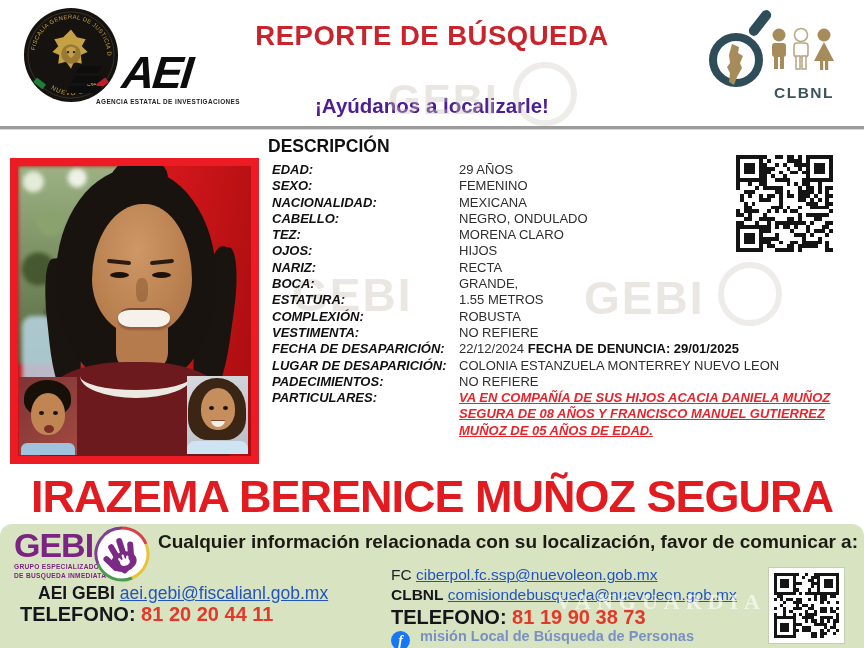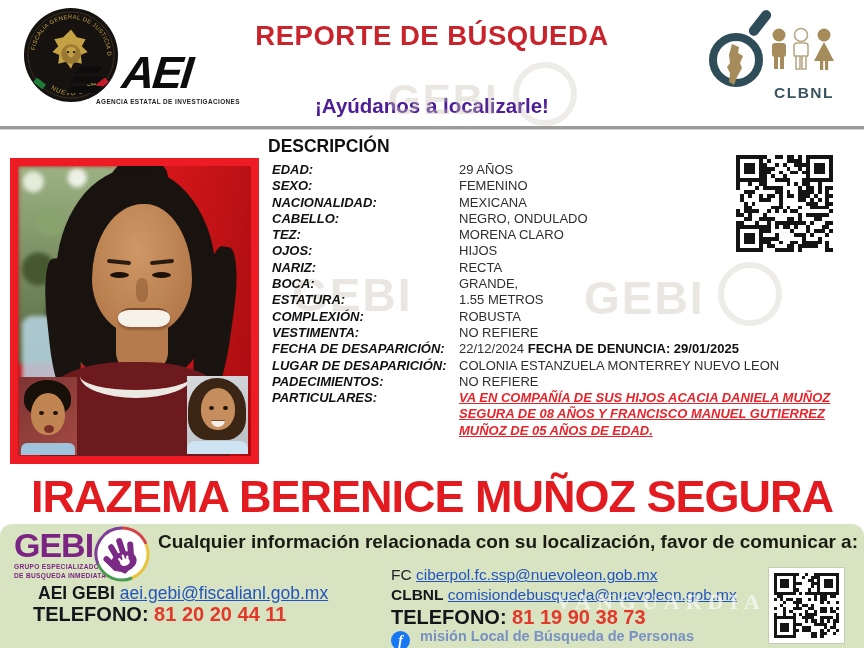--- a/index.html
+++ b/index.html
@@ -123,21 +123,21 @@
   .hand-circle{position:absolute;left:94px;top:526px;width:56px;height:56px;}
   .headline{position:absolute;left:158px;top:531px;width:700px;font-size:19px;font-weight:800;
       color:#1b1b14;}
   .contact-row{position:absolute;white-space:nowrap;}
   .lbl-bold{font-weight:800;color:#15151c;}
   .lbl-reg{color:#22222a;}
   a.mail{color:#2353c0;text-decoration:underline;}
   .tel-label{font-weight:800;color:#15151c;}
   .tel-num{font-weight:800;color:#e2392b;}
   .row-aei{left:38px;top:583px;font-size:17.5px;}
-  .row-telL{left:33px;top:603px;font-size:20px;}
+  .row-telL{left:20px;top:603px;font-size:20px;}
   .row-fbL{left:38px;top:626px;font-size:14.5px;}
   .row-fc{left:391px;top:566px;font-size:15.5px;}
   .row-clbnl{left:391px;top:586px;font-size:15.5px;}
   .row-telR{left:391px;top:606px;font-size:20px;}
   .row-fbR{left:391px;top:628px;font-size:14.5px;}
   .fb-ic{display:inline-block;width:19px;height:19px;background:#1877f2;border-radius:50%;
       color:#fff;text-align:center;line-height:19px;font-weight:bold;font-size:14px;
       vertical-align:-4px;margin-right:6px;font-family:"Liberation Serif",serif;font-style:italic;}
   .fb-ic::after{content:"f";}
   .fb-label{font-weight:bold;color:#7990c2;}

